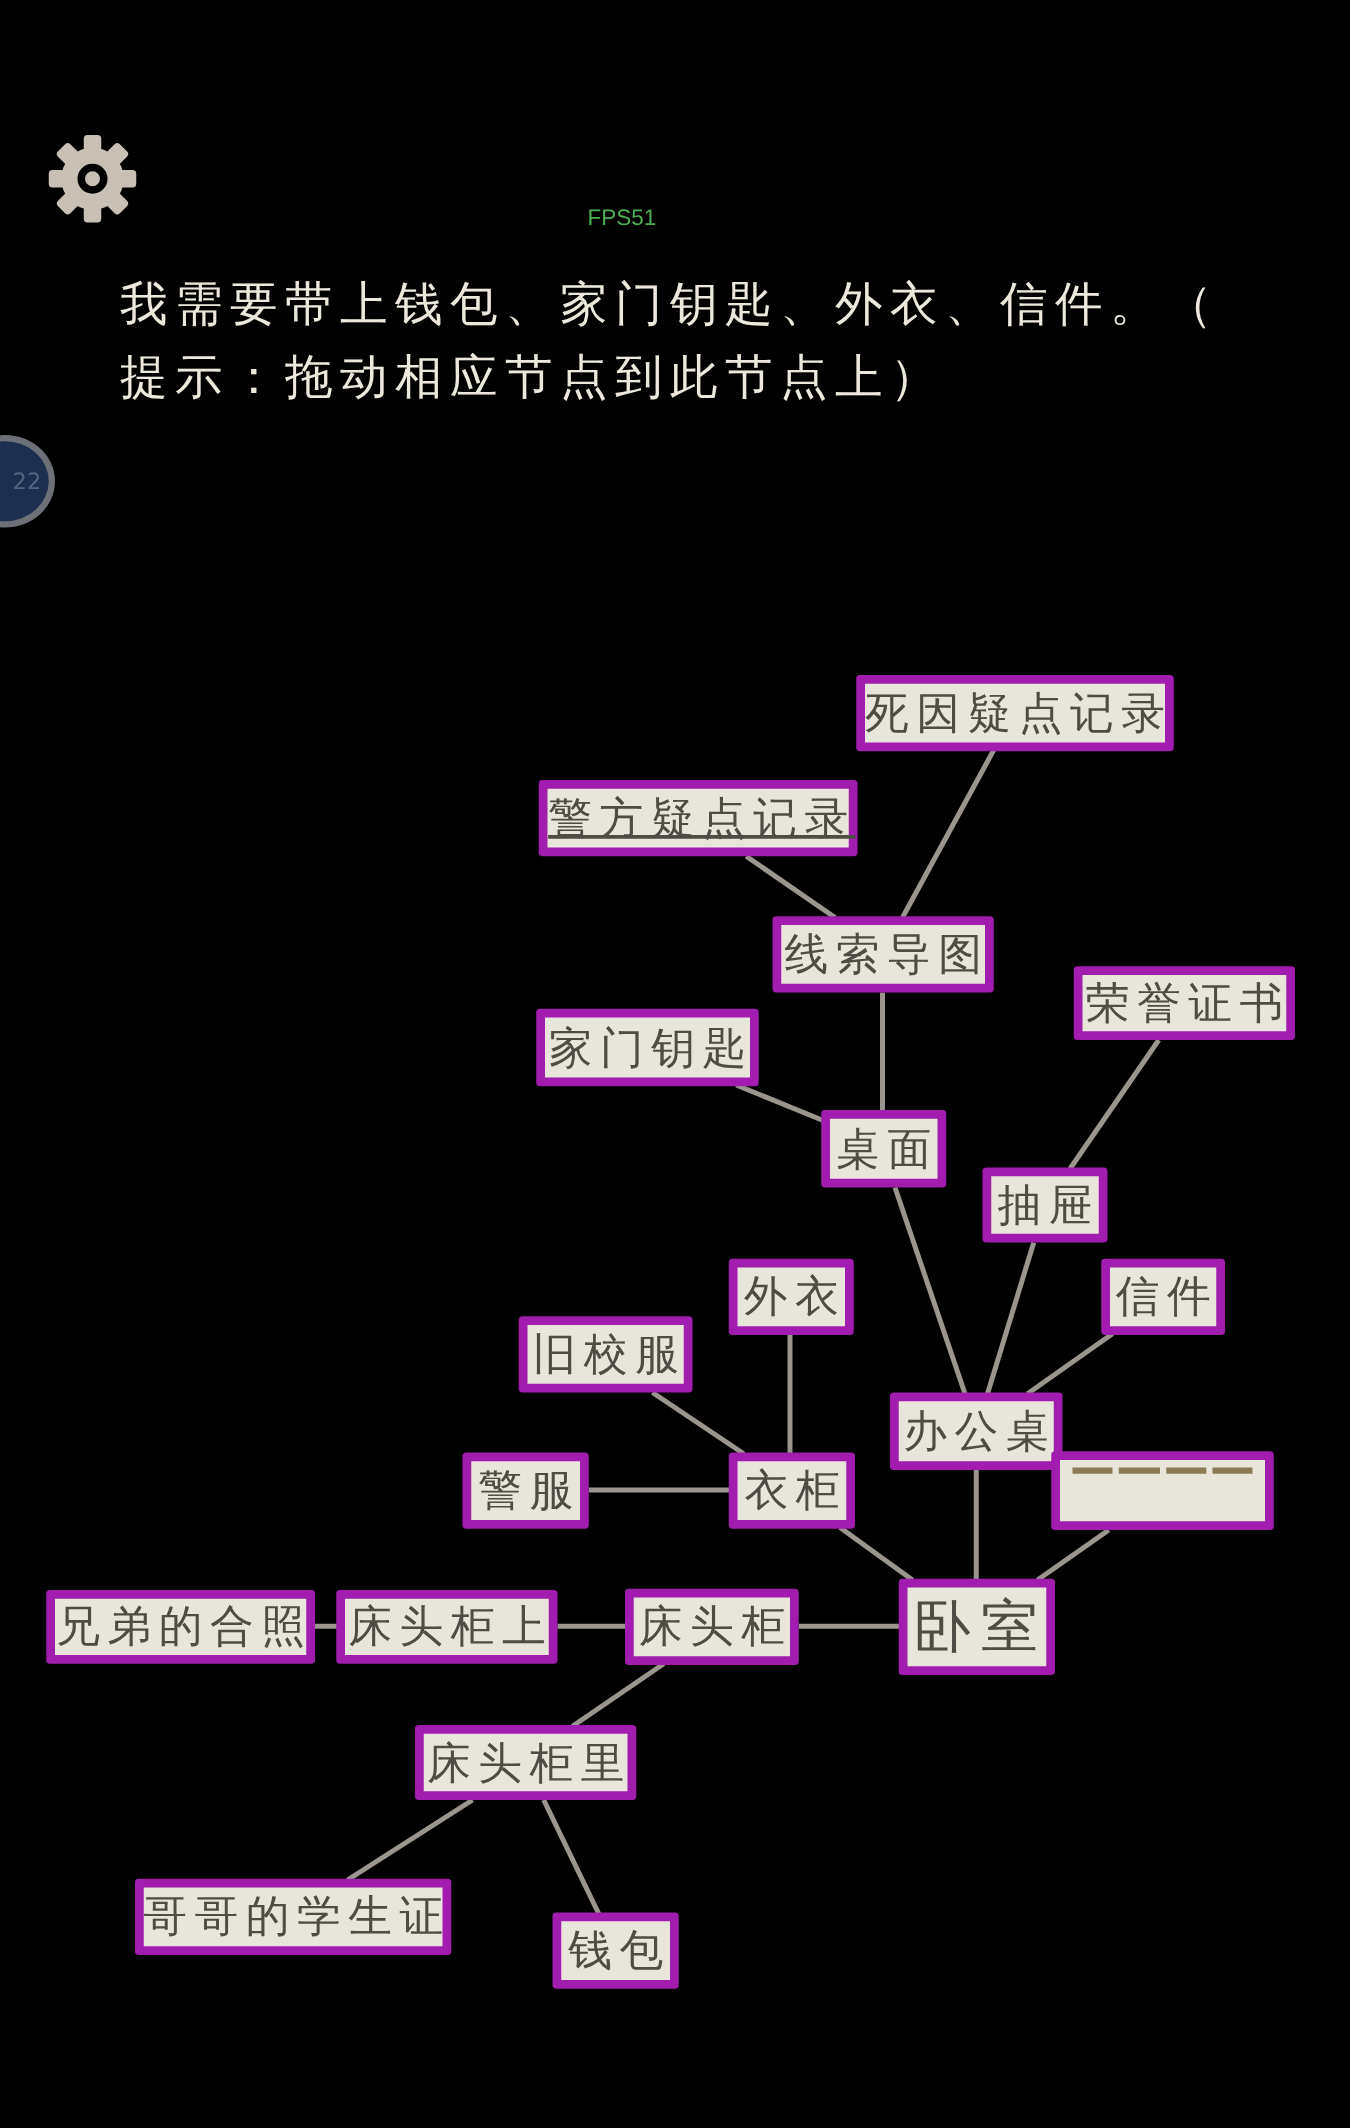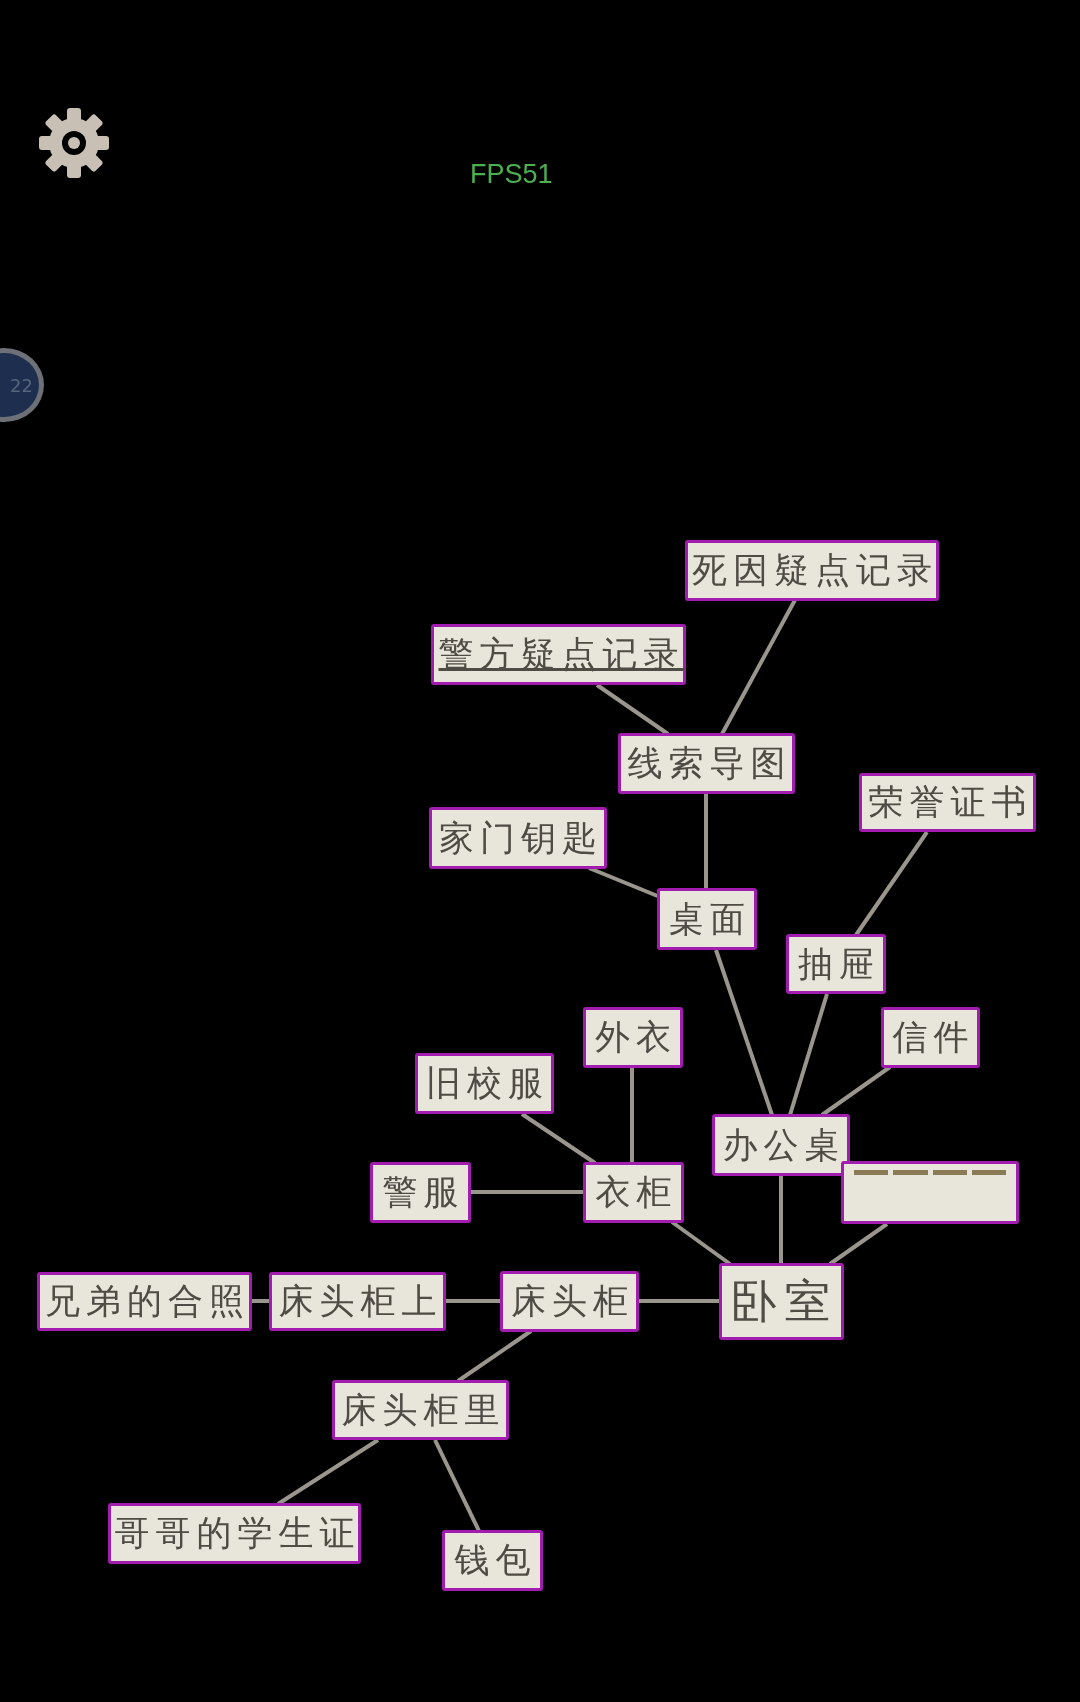--- a/index.html
+++ b/index.html
@@ -1,33 +1,33 @@
 <!DOCTYPE html>
 <html><head>
 <meta charset="utf-8">
 <style>
   html, body { margin: 0; padding: 0; }
   body {
     width: 1080px; height: 1702px; background: #000; position: relative;
     overflow: hidden; font-family: "DejaVu Sans", "Liberation Sans", sans-serif;
   }
   .gear { position: absolute; left: 38px; top: 107px; width: 72px; height: 72px; cursor: pointer; }
-  .fps { position: absolute; left: 470px; top: 160px; color: #4caf50; font-size: 27px;
+  .fps { position: absolute; left: 470px; top: 160px; color: #4caf50; font-size: 18px;
          font-family: "Liberation Sans", sans-serif; line-height: 28px; }
   .prompt { position: absolute; left: 96px; top: 214px; width: 900px; color: #ece8dc;
             font-size: 38px; line-height: 58px; letter-spacing: 6px; }
   .float-btn { position: absolute; left: -36px; top: 348px; width: 64px; height: 64px;
                border-radius: 50%; background: #1d2e4e; border: 5px solid #6d7076;
                color: #55657e; font-size: 18px; display: flex; align-items: center;
                justify-content: flex-end; padding-right: 6px; box-sizing: content-box; cursor: pointer;
                font-family: "DejaVu Sans", sans-serif; }
   svg.edges { position: absolute; left: 0; top: 0; width: 1080px; height: 1702px; pointer-events: none; }
   .node {
     position: absolute; box-sizing: border-box; background: #e8e5da;
-    border: 3px solid #a21caf; border-radius: 3px; color: #4f4b45;
+    border: 7px solid #a21caf; border-radius: 3px; color: #4f4b45;
     display: flex; align-items: center; justify-content: center;
     font-size: 35px; letter-spacing: 6px; padding-left: 6px; cursor: grab; white-space: nowrap;
   }
   .node.big { font-size: 46px; letter-spacing: 8px; }
   .node .dashes { position: absolute; top: 6px; left: 10px; right: 10px; height: 5px;
                   display: flex; gap: 5px; }
   .node .dashes span { flex: 1; background: #8b7a56; }
   .node.has-dashes { padding-top: 12px; }
 </style>
 </head>
@@ -43,20 +43,22 @@
       <circle r="25"></circle>
     </g>
     <circle cx="36" cy="36" r="12" fill="#000"></circle>
     <circle cx="36" cy="36" r="6" fill="#c9c0b5"></circle>
   </svg>
 </div>
 
 <div class="fps">FPS51</div>
 
 <div class="prompt">
+  <div>我需要带上钱包、家门钥匙、外衣、信件。（</div>
+  <div>提示：拖动相应节点到此节点上）</div>
 </div>
 
 <div class="float-btn">
   <span>22</span>
 </div>
 
 <svg class="edges" id="edges">
     <line x1="795" y1="600" x2="722" y2="734" stroke="#9a968d" stroke-width="4"></line>
     <line x1="597" y1="685" x2="668" y2="734" stroke="#9a968d" stroke-width="4"></line>
     <line x1="706" y1="794" x2="706" y2="889" stroke="#9a968d" stroke-width="4"></line>

